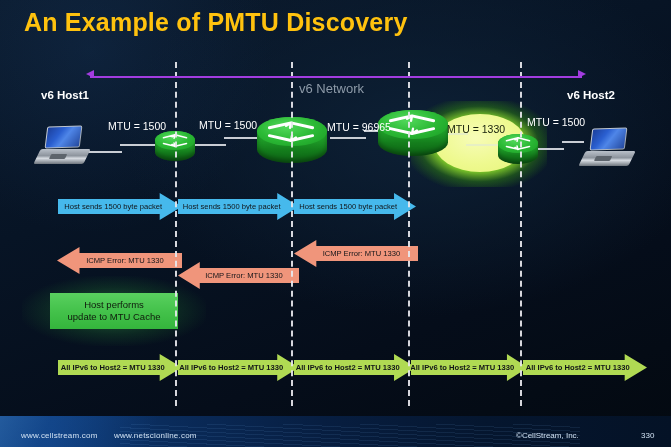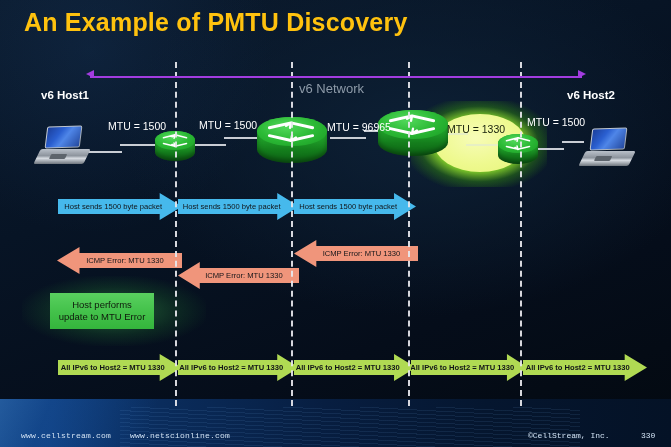--- a/index.html
+++ b/index.html
@@ -21,38 +21,37 @@
 
   
   .title{
     position:absolute;left:24px;top:8px;
     font-size:25px;font-weight:bold;color:#ffc20e;
     letter-spacing:.2px;white-space:nowrap;
   }
 
   
   .footer-band{
-    position:absolute;left:0;bottom:0;width:671px;height:48px;
+    position:absolute;left:0;bottom:0;width:671px;height:31px;
     background:
       linear-gradient(95deg,#0a3a78 0%,#0c3c7c 8%,#0a2c5c 24%,#071e41 48%,#05162f 72%,#041226 100%);
     overflow:hidden;
-    font-family:Liberation Mono, monospace;
   }
   .footer-band:before{
     content:"";position:absolute;left:-40px;top:-40px;width:260px;height:120px;
     background:linear-gradient(120deg, rgba(90,160,230,.55) 0%, rgba(40,100,180,.25) 35%, rgba(10,40,90,0) 70%);
     transform:rotate(-8deg);
   }
   .footer-band:after{
     content:"";position:absolute;left:120px;top:8px;width:460px;height:40px;
     background:repeating-linear-gradient(3deg, rgba(120,180,240,.10) 0px, rgba(120,180,240,.10) 1px, rgba(0,0,0,0) 1px, rgba(0,0,0,0) 4px);
   }
   .f-left{position:absolute;left:21px;bottom:7px;font-size:8px;color:#cfe0f2;letter-spacing:.2px;white-space:nowrap;z-index:3;}
   .f-left span{margin-right:14px;}
-  .f-copy{position:absolute;left:528px;bottom:7px;font-size:8px;color:#cfe0f2;z-index:3;white-space:nowrap;}
+  .f-copy{position:absolute;left:516px;bottom:7px;font-size:8px;color:#cfe0f2;z-index:3;white-space:nowrap;}
   .f-page{position:absolute;left:641px;bottom:7px;font-size:8px;color:#cfe0f2;z-index:3;}
 
   
   .vline{
     position:absolute;top:62px;width:0;height:344px;
     border-left:2px dashed #e9e9ee;
     opacity:.92;z-index:6;
   }
 
   
@@ -144,21 +143,21 @@
   .arrow.r span{transform:translateX(-7%);}
   .arrow.l span{transform:translateX(7%);}
 
   
   .cachewrap{position:absolute;left:38px;top:288px;width:152px;height:46px;z-index:5;}
   .cachewrap:before{
     content:"";position:absolute;left:-16px;top:-12px;width:184px;height:70px;
     background:radial-gradient(ellipse at 50% 50%, rgba(80,220,90,.40) 0%, rgba(40,150,50,.18) 48%, rgba(20,80,25,0) 74%);
   }
   .cachebox{
-    position:absolute;left:12px;top:5px;width:104px;height:36px;
+    position:absolute;left:12px;top:5px;width:128px;height:36px;
     background:linear-gradient(180deg,#59d05f 0%,#44c24b 50%,#34b53c 100%);
     display:flex;flex-direction:column;align-items:center;justify-content:center;
     font-size:9.5px;color:#0f1a0c;line-height:1.25;text-align:center;
   }
 </style>
 </head>
 <body>
 
 <div id="slide">
 
@@ -273,21 +272,21 @@
   <div class="arrow l red" style="left:178px;top:262px;width:121px;height:27px;">
     <span>ICMP Error: MTU 1330</span>
   </div>
   <div class="arrow l red" style="left:294px;top:240px;width:124px;height:27px;">
     <span>ICMP Error: MTU 1330</span>
   </div>
 
   <div class="cachewrap">
     <div class="cachebox">
       <div>Host performs</div>
-      <div>update to MTU Error</div>
+      <div>update to MTU Cache</div>
     </div>
   </div>
 
   <div class="arrow r green" style="left:58px;top:354px;width:124px;height:27px;">
     <span>All IPv6 to Host2 = MTU 1330</span>
   </div>
   <div class="arrow r green" style="left:178px;top:354px;width:121px;height:27px;">
     <span>All IPv6 to Host2 = MTU 1330</span>
   </div>
   <div class="arrow r green" style="left:294px;top:354px;width:122px;height:27px;">

